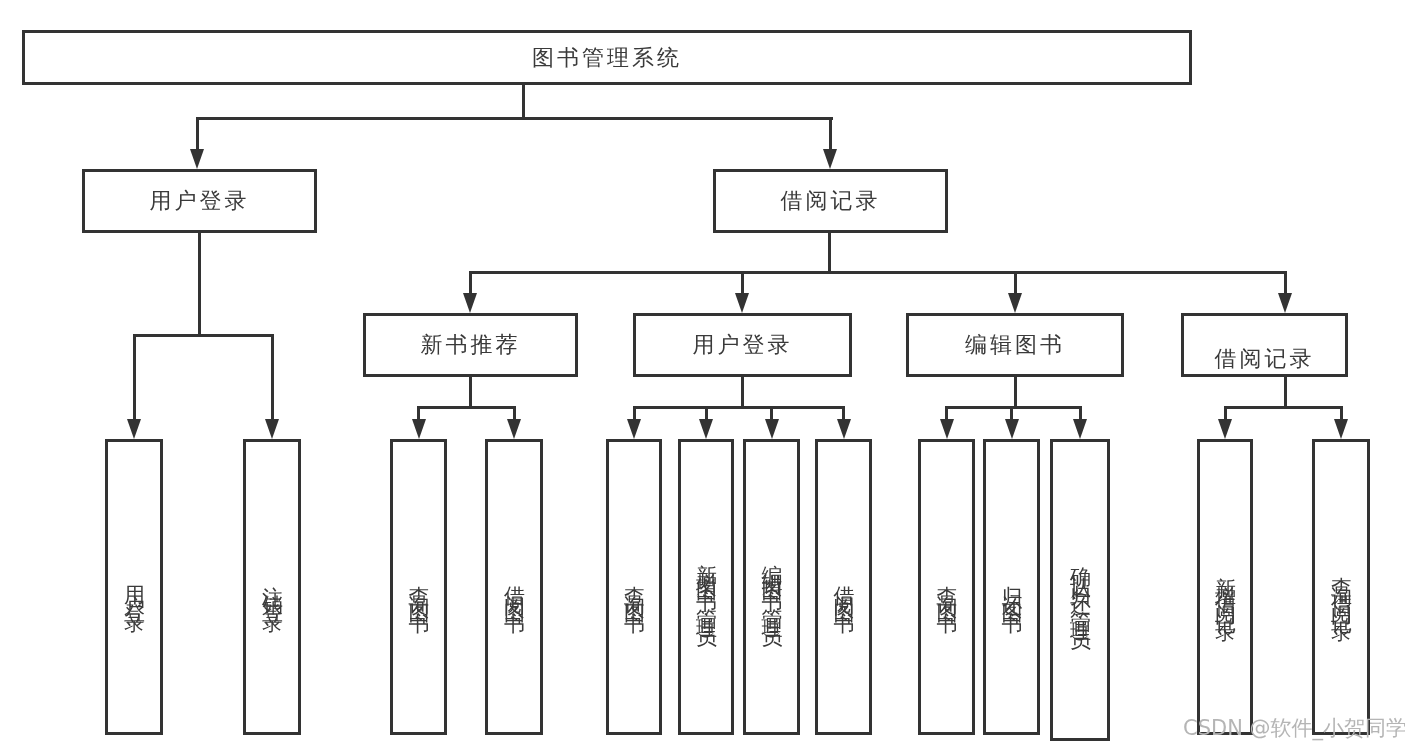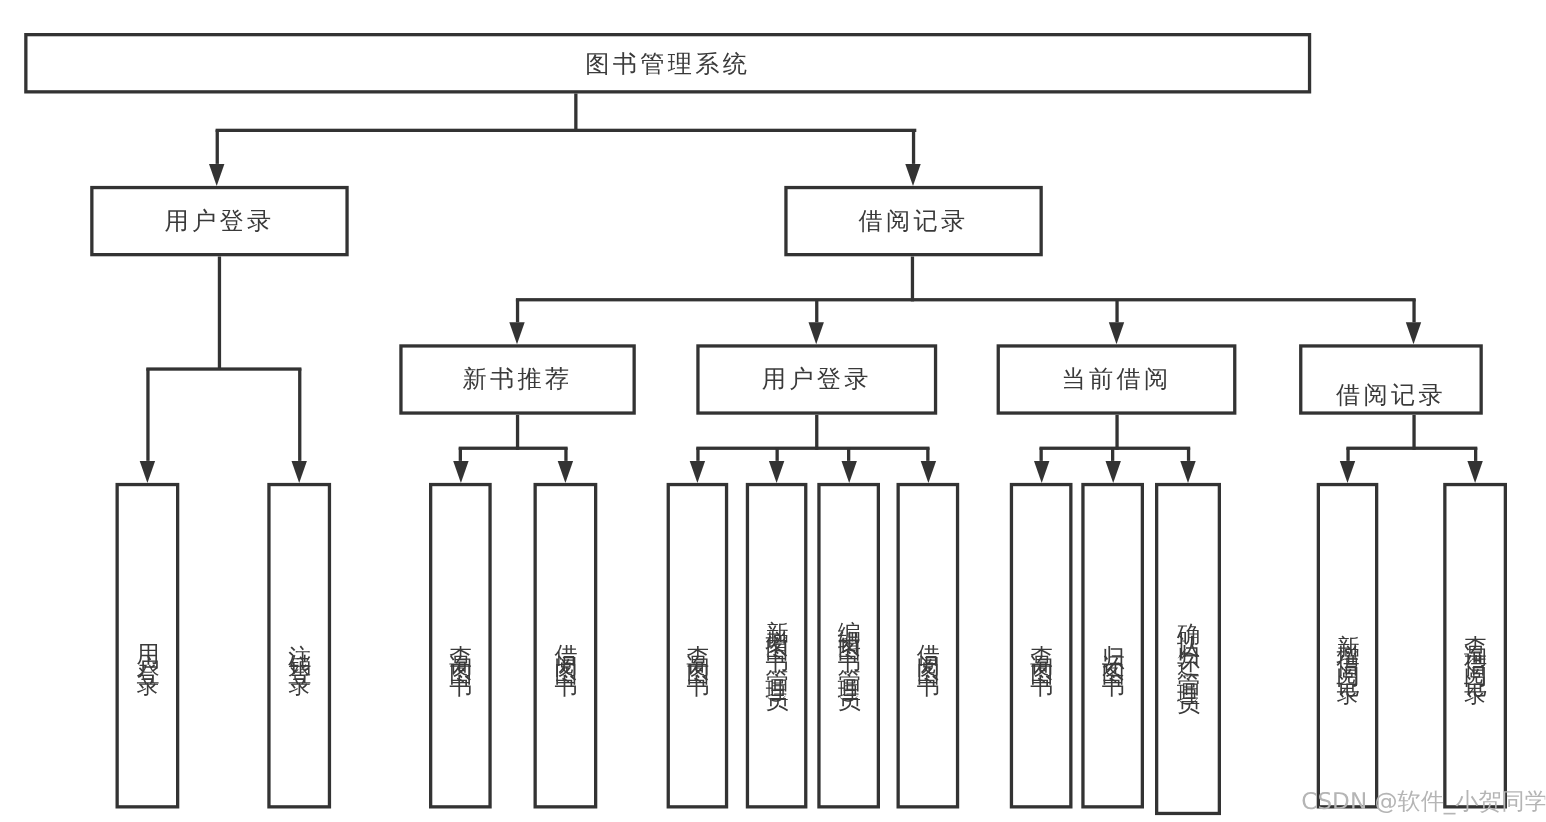--- a/index.html
+++ b/index.html
@@ -107,21 +107,21 @@
   <div class="line" style="left:1283.5px; top:272px; width:3px; height:21px;"></div>
   <div class="arrow" style="left:1278px; top:293px;"></div>
 
   <div class="box hbox" style="left:363px; top:313px; width:215px; height:64px;">
     <span>新书推荐</span>
   </div>
   <div class="box hbox" style="left:633px; top:313px; width:219px; height:64px;">
     <span>用户登录</span>
   </div>
   <div class="box hbox" style="left:906px; top:313px; width:218px; height:64px;">
-    <span>当前借阅</span>
+    <span>编辑图书</span>
   </div>
   <div class="box hbox" style="left:1181px; top:313px; width:167px; height:64px;align-items:flex-end;">
     <span>借阅记录</span>
   </div>
 
   <div class="line" style="left:468.5px; top:377px; width:3px; height:32px;"></div>
   <div class="line" style="left:417px; top:406px; width:98.5px; height:3px;"></div>
   <div class="line" style="left:417px; top:407px; width:3px; height:12px;"></div>
   <div class="arrow" style="left:411.5px; top:419px;"></div>
   <div class="line" style="left:512.5px; top:407px; width:3px; height:12px;"></div>

